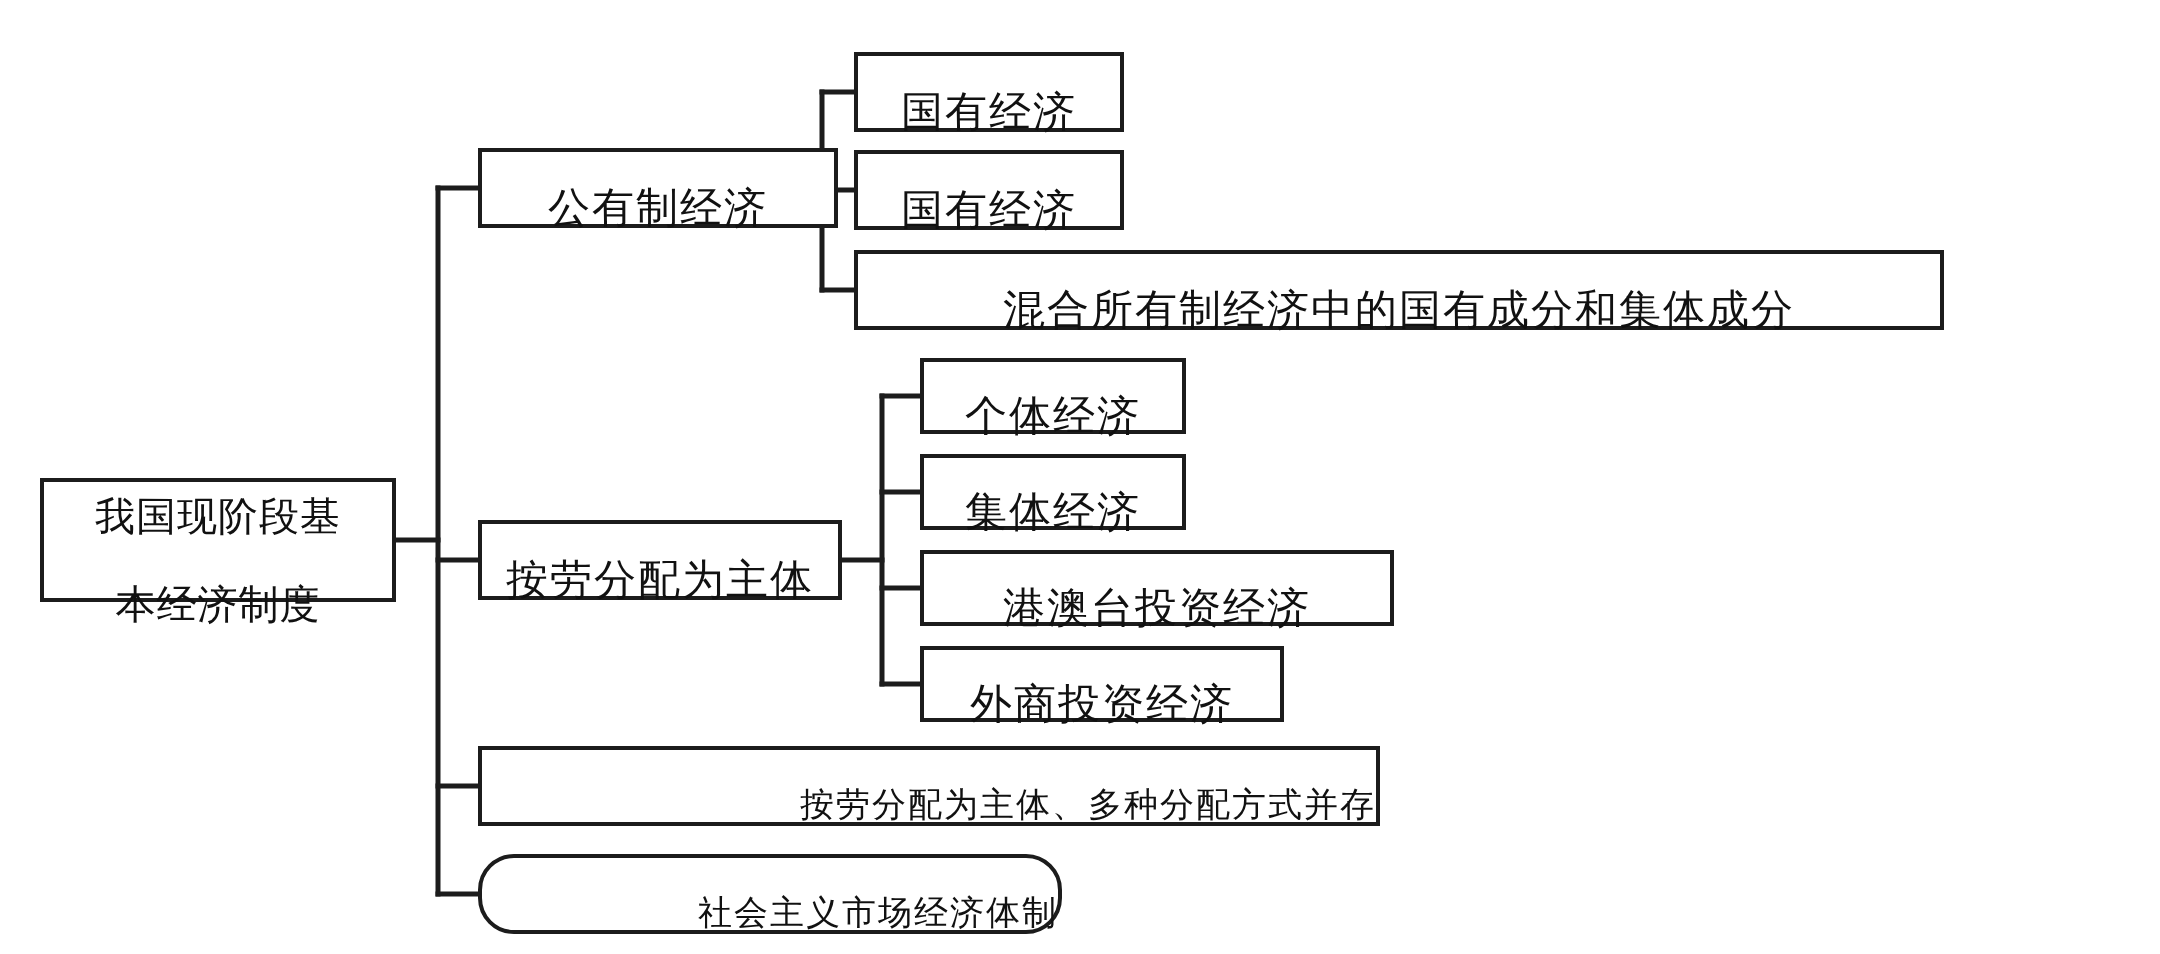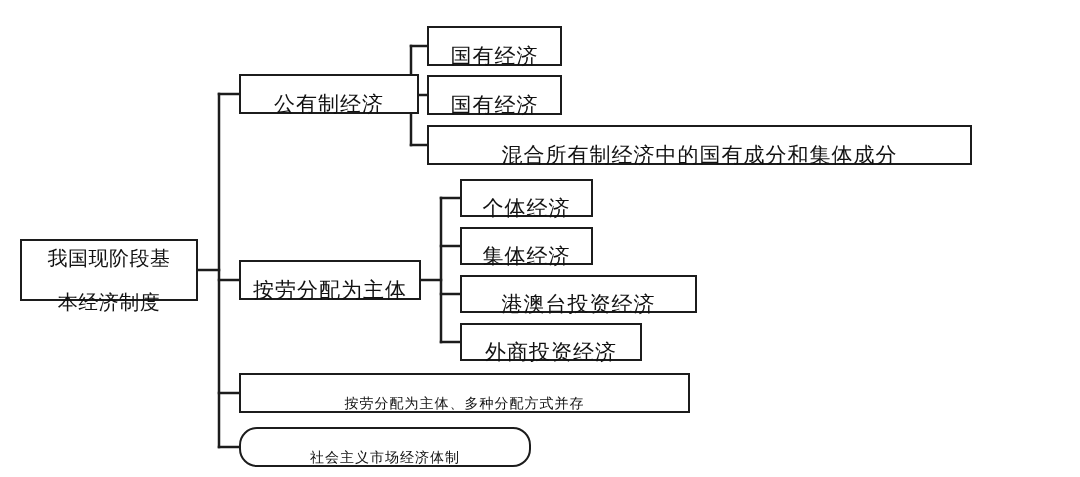--- a/index.html
+++ b/index.html
@@ -28,21 +28,21 @@
     padding:3px 6px;
     text-align:right;
     letter-spacing:0.5px;
     flex-direction:column;
     line-height:1.22;
   }
   .node .txt{display:block;margin-top:20px;}
   .lvl1{font-size:21px;}
   .lvl2{font-size:21px;}
   .root{font-size:20px;}
-  .wide{font-size:14px;}
+  .wide{font-size:17px;justify-content:flex-end;}
 </style>
 </head>
 <body>
 
 <div id="canvas">
 
   <svg class="lines" viewBox="0 0 1080 477">
     <g stroke="#1c1c1c" stroke-width="2.5" fill="none" stroke-linecap="square">
 
       <line x1="198" y1="270" x2="219" y2="270"></line>

